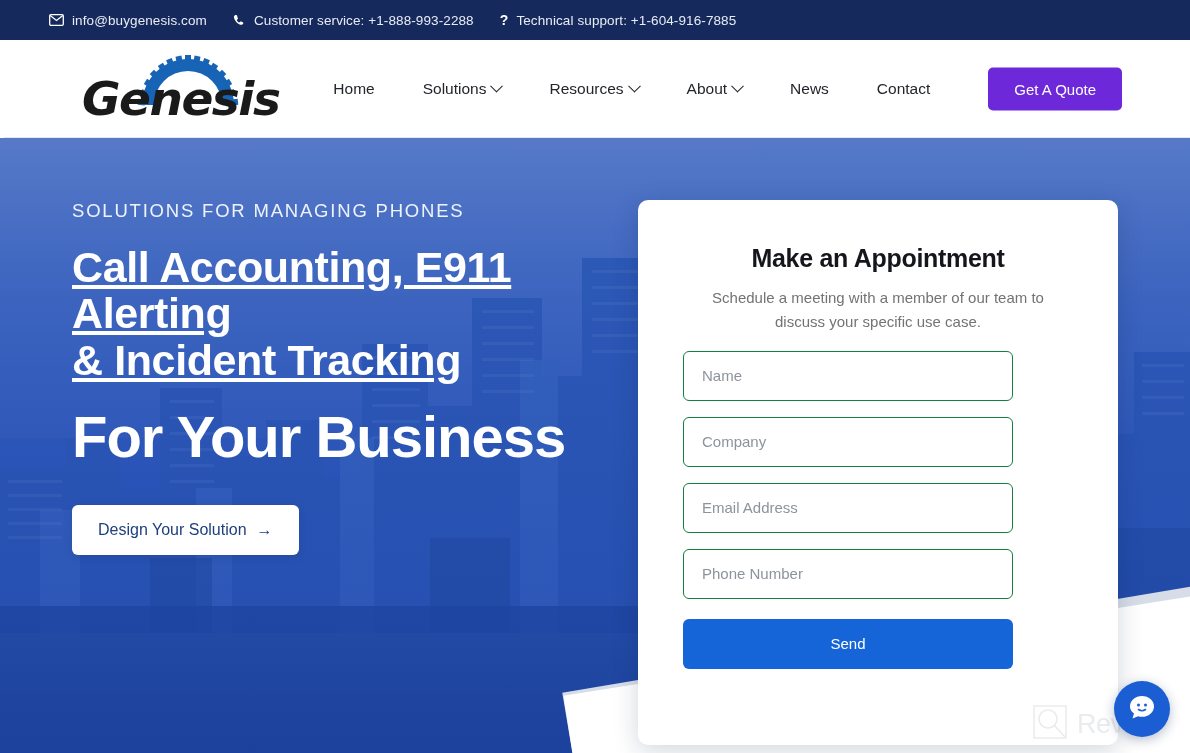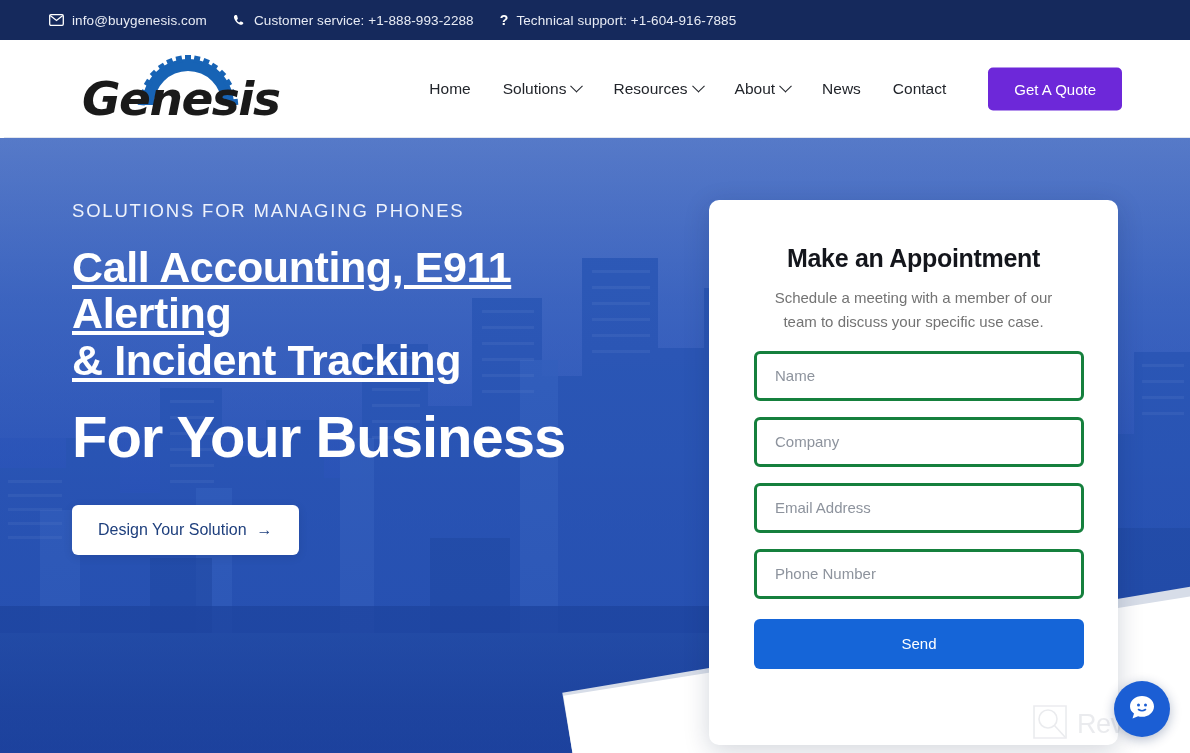--- a/index.html
+++ b/index.html
@@ -48,21 +48,21 @@
   .logo-arc { position: absolute; left: 50px; top: 2px; }
   .logo-word {
     position: absolute; left: 0; top: 22px;
     font-family: "DejaVu Sans", sans-serif;
     font-size: 47px; font-weight: bold; font-style: italic;
     color: #1a1a1a; letter-spacing: -1.5px; line-height: 1;
   }
   .nav {
     position: absolute; right: 72px; top: 50%;
     transform: translateY(-50%);
-    display: flex; align-items: center; gap: 0;
+    display: flex; align-items: center; gap: 16px;
   }
   .nav-item {
     font-size: 15.5px; color: #22252b;
     padding: 8px 16px; cursor: pointer; white-space: nowrap;
     display: flex; align-items: center; gap: 6px;
   }
   .caret {
     width: 9px; height: 9px; display: inline-block;
     border-right: 1.7px solid #22252b;
     border-bottom: 1.7px solid #22252b;
@@ -128,36 +128,36 @@
     margin-top: 36px;
     background: #ffffff; color: #1e3f7d;
     font-size: 16px; padding: 16px 26px;
     border-radius: 6px; cursor: pointer;
     box-shadow: 0 2px 10px rgba(0,0,0,.10);
   }
 
   
   .card {
     position: absolute; right: 72px; top: 62px;
-    width: 409px; height: 545px;
+    width: 480px; height: 545px;
     background: #ffffff; border-radius: 10px;
     box-shadow: 0 6px 26px rgba(10,25,60,.18);
     padding: 44px 45px 0 45px;
   }
   .card-title {
     font-size: 25px; font-weight: bold; color: #14161c;
     text-align: center; letter-spacing: -.3px;
   }
   .card-sub {
     font-size: 15px; color: #737373; text-align: center;
     line-height: 1.62; margin-top: 13px; padding: 0 6px;
   }
   .field {
     width: 330px; height: 50px;
-    border: 3px solid #15803d; border-radius: 6px;
+    border: 1px solid #15803d; border-radius: 6px;
     margin-top: 16px; display: flex; align-items: center;
     padding: 0 18px; font-size: 15px; color: #8d939d;
     background: #ffffff;
   }
   .field:first-of-type { margin-top: 28px; }
   .send-btn {
     width: 330px; height: 50px; margin-top: 20px;
     background: #1565d8; color: #ffffff;
     border-radius: 6px; display: flex; align-items: center;
     justify-content: center; font-size: 15px; cursor: pointer;

